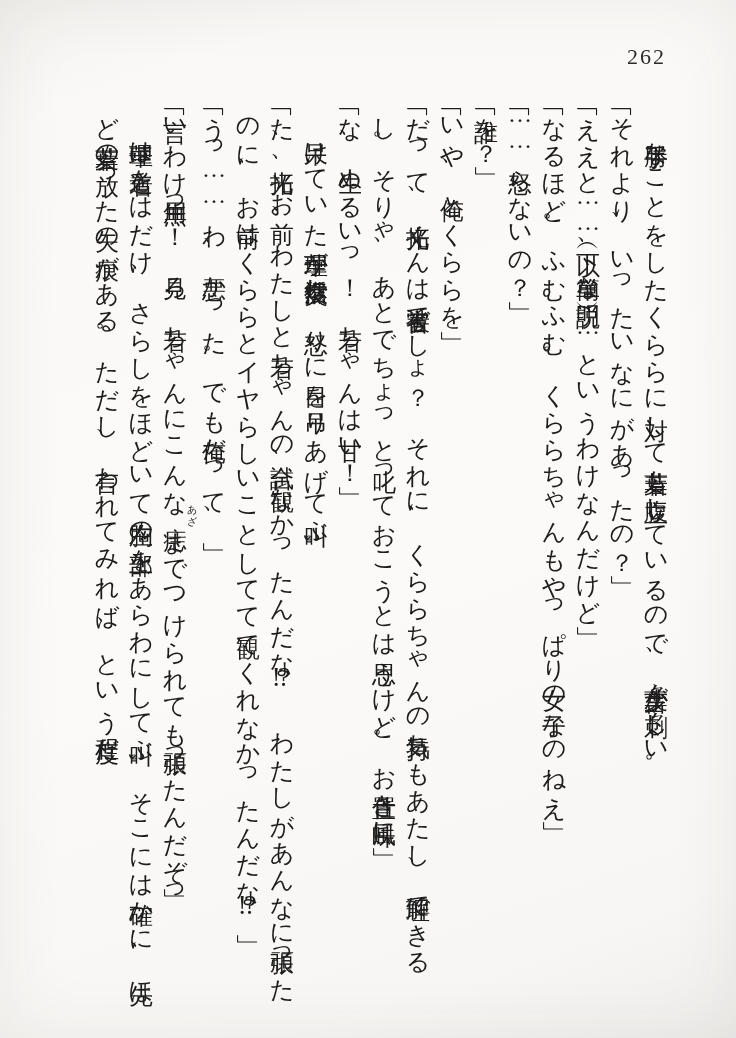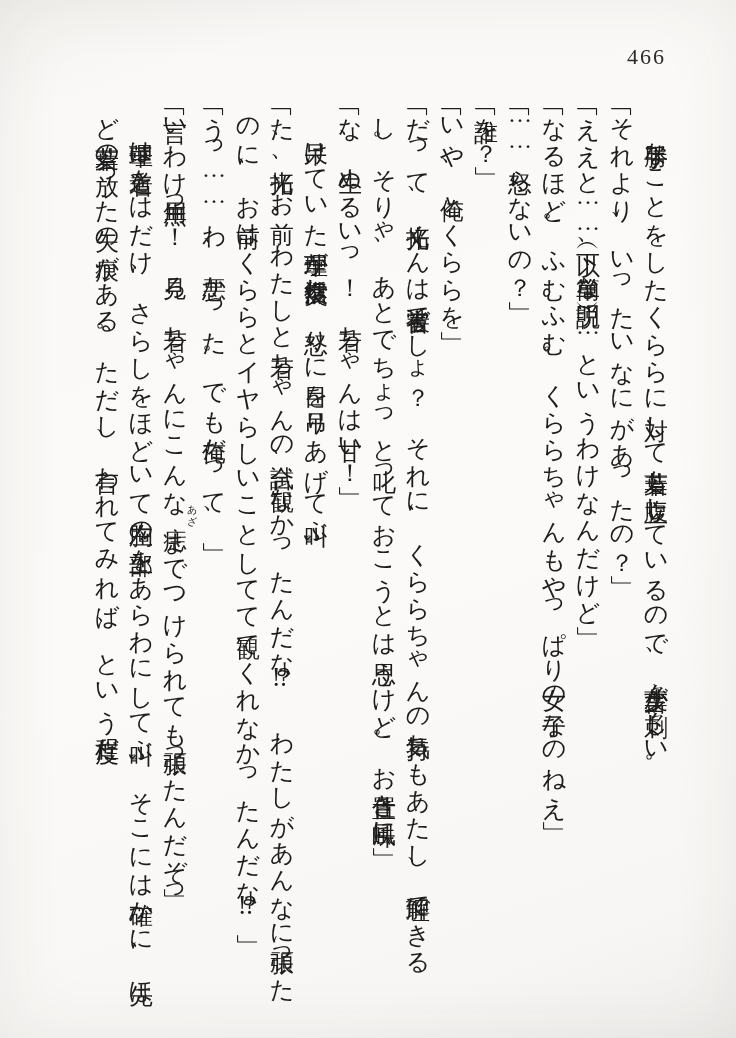--- a/index.html
+++ b/index.html
@@ -55,21 +55,21 @@
   
   .tuck-close {
     margin-top: -26px;
   }
 </style>
 </head>
 <body>
 
 <div class="page">
 
-  <div class="page-number">466</div>
+  <div class="page-number">262</div>
 
   <div class="text-block">
     <p>　勝手なことをしたくららに対して若葉も立腹しているので、少々言葉が刺々しい。</p>
     <p>「それより、いったいなにがあったの？」</p>
     <p>「ええと……（以下、簡単な説明）……というわけなんだけど」</p>
     <p>「なるほど。ふむふむ。くららちゃんもやっぱり女の子なのねえ」</p>
     <p>「……怒らないの？」</p>
     <p>「誰を？」</p>
     <p>「いや、俺とくららを」</p>
     <p>「だって、拓光くんは被害者でしょ？　それに、くららちゃんの気持ちもあたし、理解できるし。そりゃ、あとでちょっと叱っておこうとは思うけど。お仕置き風味に」</p>

